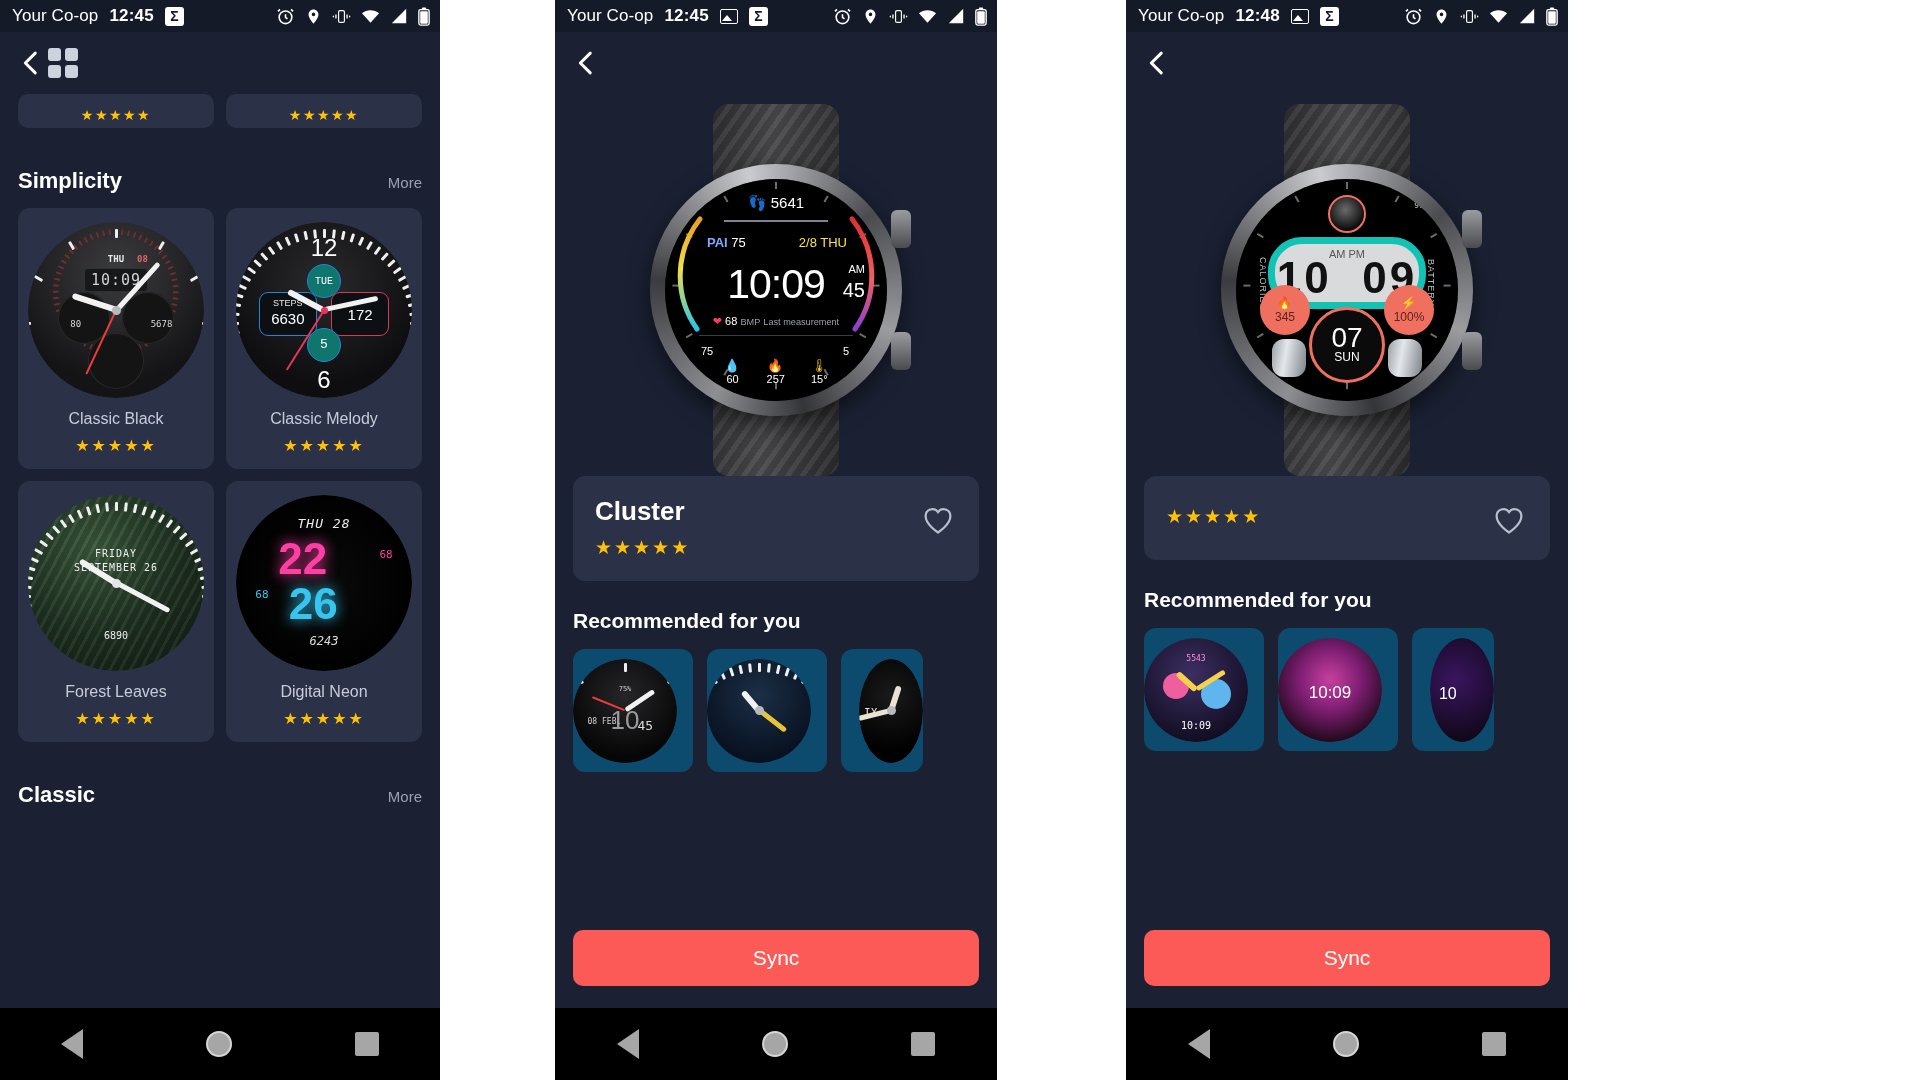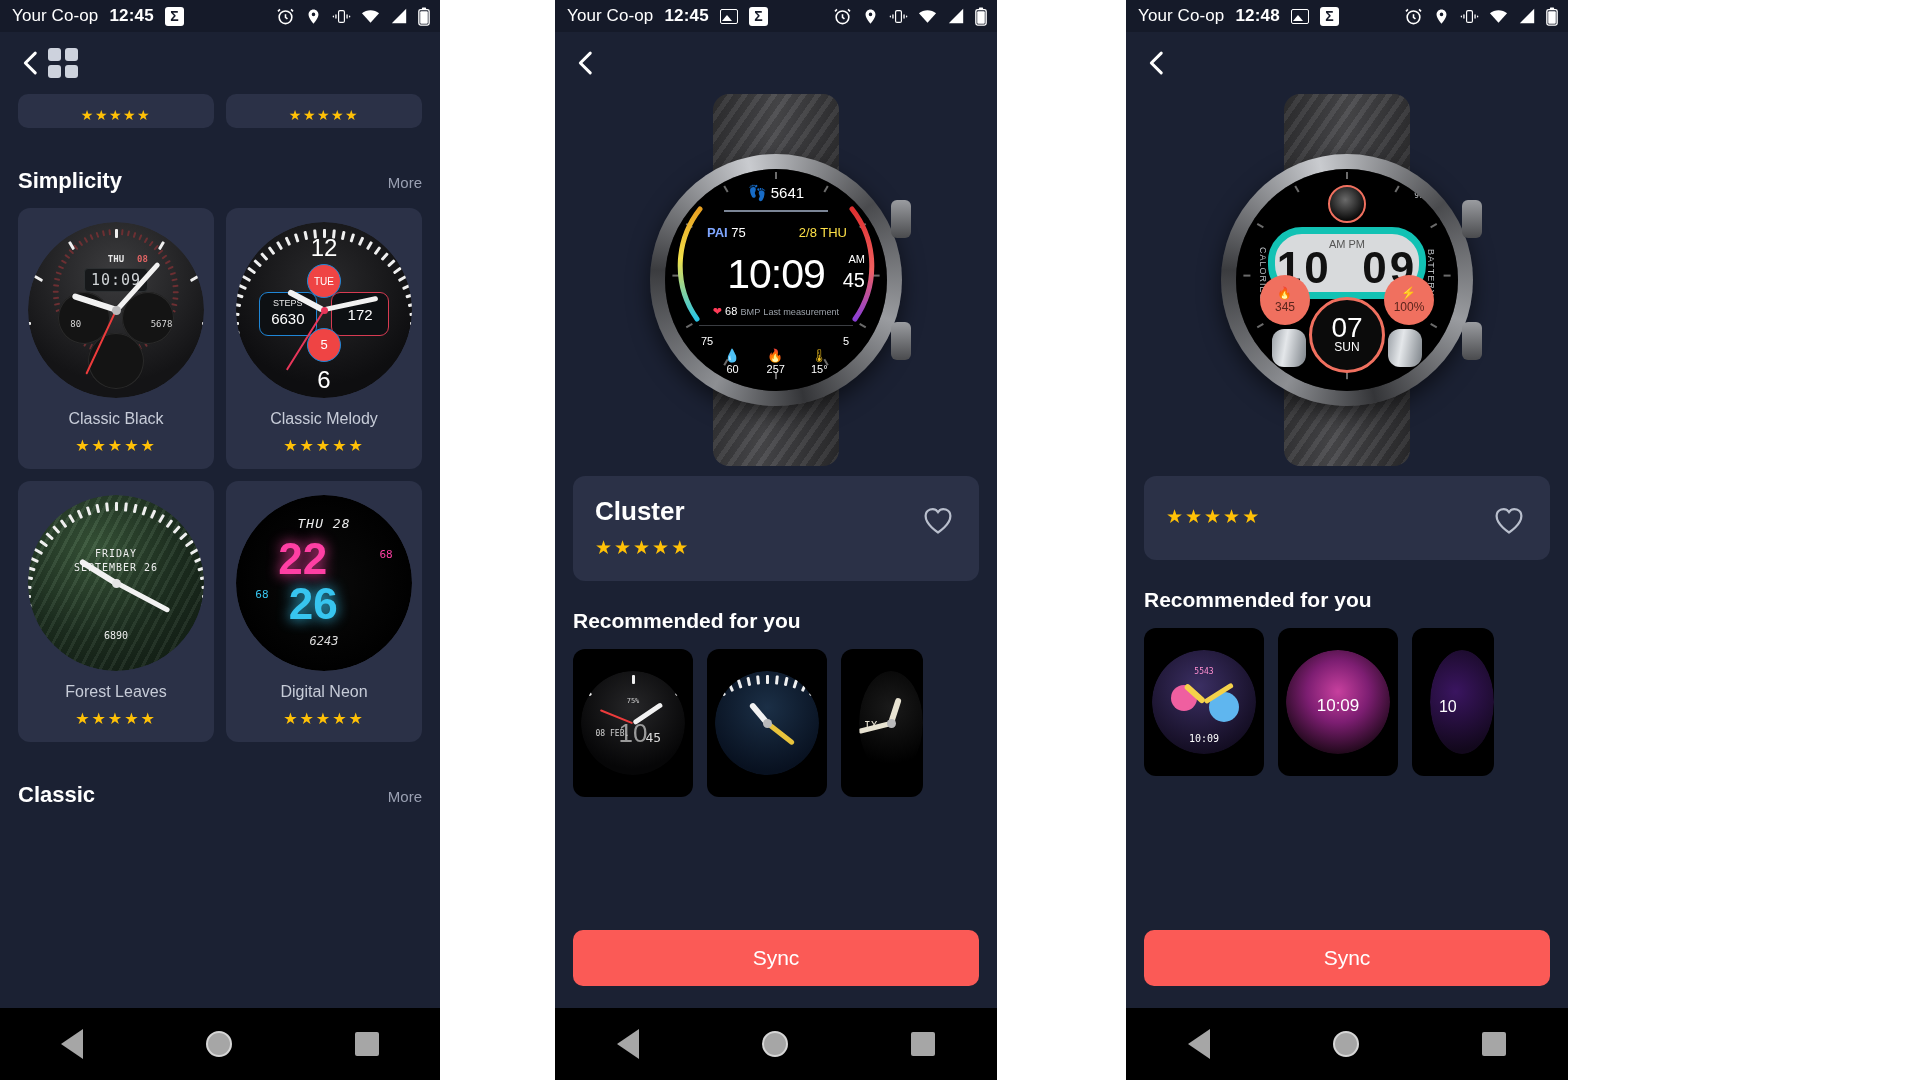--- a/index.html
+++ b/index.html
@@ -95,35 +95,35 @@
   .nav-back { width: 0; height: 0; border-top: 15px solid transparent;
     border-bottom: 15px solid transparent; border-right: 22px solid #a6a6a6; cursor: pointer; }
   .nav-home { width: 26px; height: 26px; border-radius: 50%; background: #a6a6a6;
     border: 2px solid #d6d6d6; cursor: pointer; }
   .nav-recent { width: 24px; height: 24px; background: #a6a6a6; border-radius: 2px; cursor: pointer; }
 
   
   .detail-top { height: 62px; display: flex; align-items: center; padding: 0 14px; }
   .hero {
     position: relative; height: 382px; display: flex;
-    align-items: flex-start; justify-content: center;
+    align-items: flex-end; justify-content: center;
   }
   .info-card {
     margin: 0 18px; background: #2b3147; border-radius: 12px;
     padding: 20px 22px 22px 22px; display: flex; align-items: flex-start;
   }
   .info-left { flex: 1; }
   .info-title { color: #ffffff; font-size: 26px; font-weight: 700; }
   .info-stars { color: #FFC107; font-size: 19px; letter-spacing: 2px; margin-top: 9px; }
   .heart { width: 38px; height: 38px; margin-top: 4px; cursor: pointer; }
   .rec-title { color: #ffffff; font-size: 21px; font-weight: 700; padding: 28px 18px 16px 18px; }
   .rec-strip { display: flex; gap: 14px; padding: 0 18px; overflow: hidden; }
   .rec-card {
-    flex: none; width: 120px; height: 148px; background: #000000; border-radius: 12px;
-    display: flex; align-items: center; justify-content: center; overflow: hidden; cursor: pointer;
+    flex: none; width: 120px; height: 123px; background: #0c4a6e; border-radius: 12px;
+    display: flex; align-items: center; overflow: hidden; cursor: pointer;
   }
   .rec-card.clip { width: 82px; }
   .sync-wrap { position: absolute; left: 0; bottom: 72px; width: 100%; padding: 0 18px 22px 18px; }
   .sync-btn {
     width: 100%; height: 56px; border: none; border-radius: 10px; background: #FB5A56;
     color: #ffffff; font-size: 21px; font-family: "Liberation Sans", sans-serif; cursor: pointer;
   }
 
   
   .face { position: absolute; inset: 0; border-radius: 50%; }
@@ -148,21 +148,21 @@
     display: flex; align-items: center; justify-content: center;
   }
   .subdial { position: absolute; border-radius: 50%; background: #141414;
     box-shadow: inset 0 0 0 1px #2a2a2a; }
 
   
   .melody { background: radial-gradient(circle at 50% 35%, #2a2a2c 0%, #0e0e10 70%); }
   .mel-chip { position: absolute; border: 1.5px solid #1f86d6; border-radius: 9px;
     background: #0d1013; color: #e8e8e8; font-size: 9px; text-align: center; }
   .mel-round { position: absolute; border-radius: 50%; border: 1.5px solid #1f86d6;
-    background: #ef4444; color: #fff; display: flex; align-items: center; justify-content: center; }
+    background: #0f766e; color: #fff; display: flex; align-items: center; justify-content: center; font-family: Liberation Mono, monospace; }
 
   
   .forest { background:
       repeating-linear-gradient(118deg, rgba(255,255,255,.05) 0 3px, rgba(0,0,0,.12) 3px 9px),
       radial-gradient(circle at 38% 30%, #3b5a3c 0%, #1d2f20 55%, #101a12 100%); }
 
   
   .neon { background: radial-gradient(circle at 50% 50%, #0a0a0a 0%, #000 75%); }
 
   

